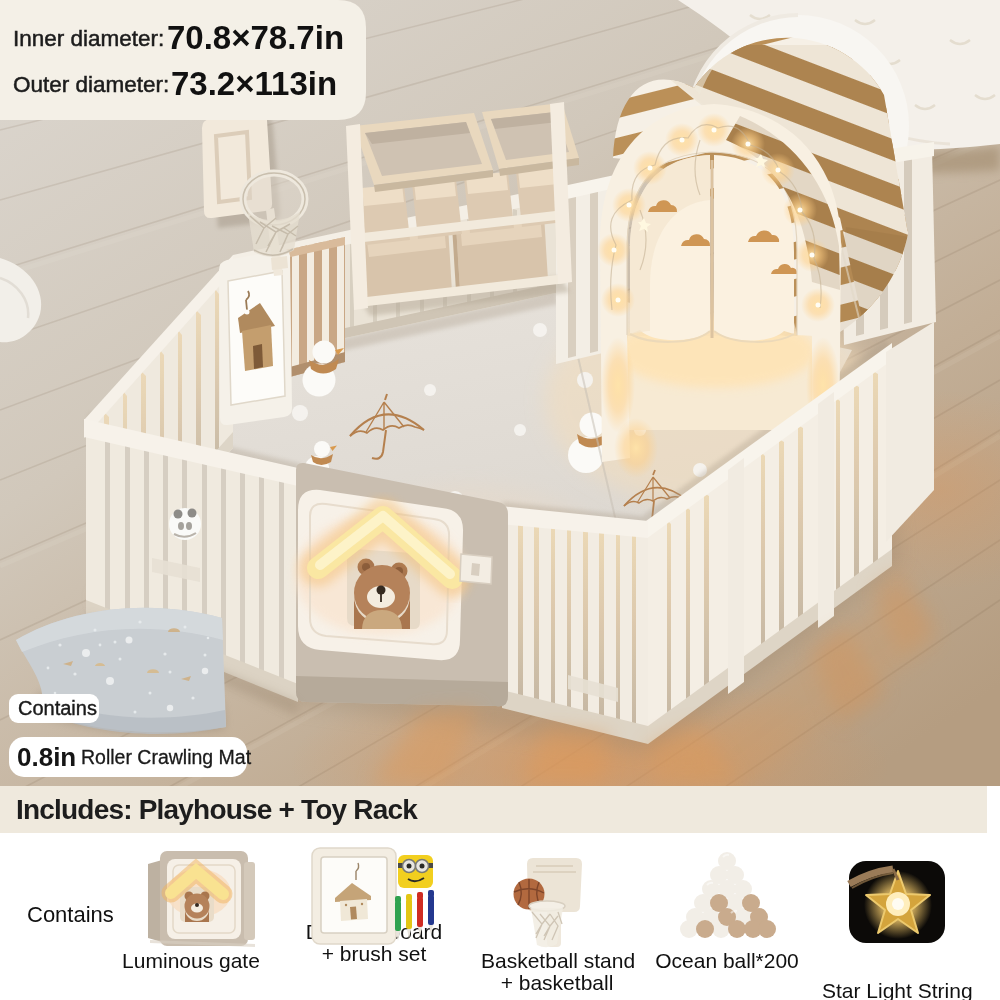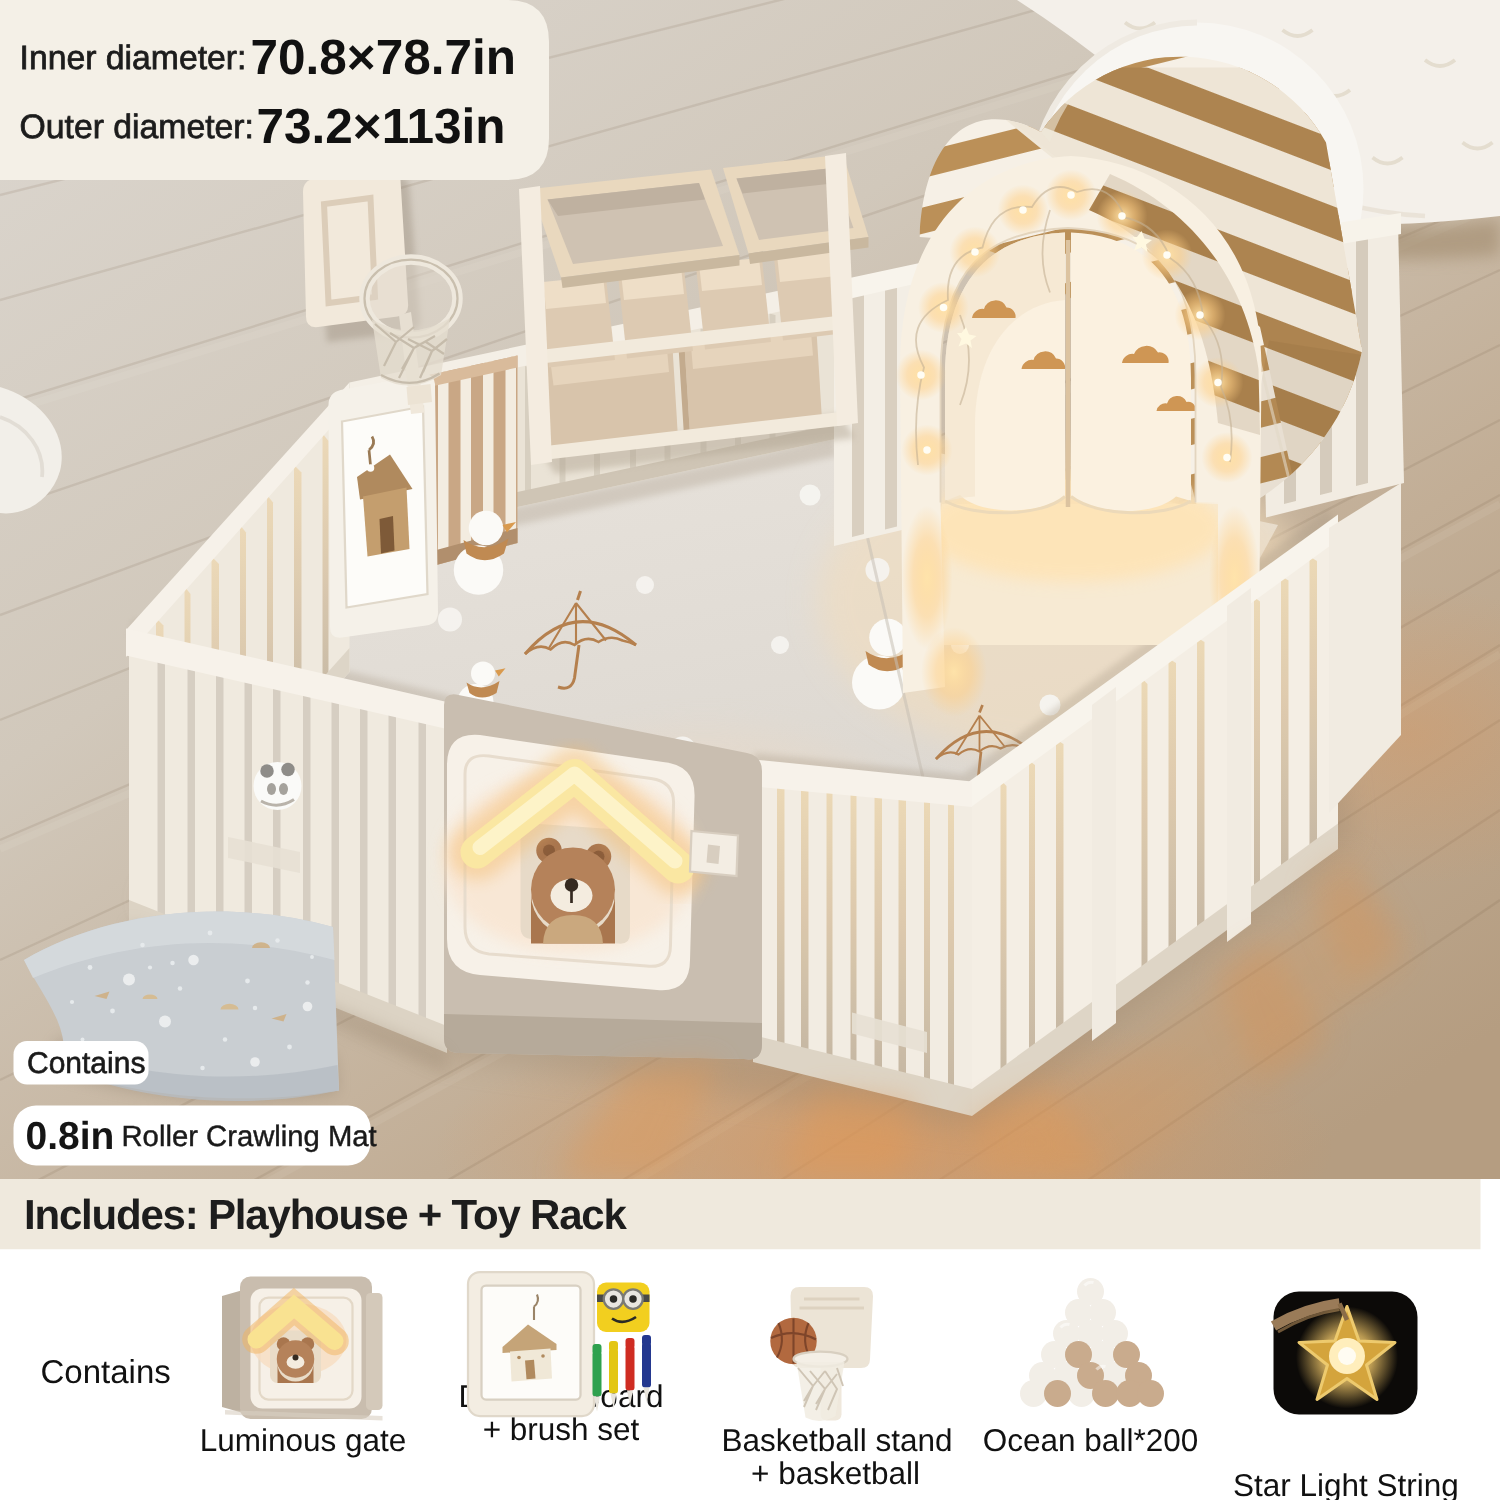--- a/index.html
+++ b/index.html
@@ -584,21 +584,21 @@
 </svg>
 </div>
 
 <div class="strip">
     <h1>Includes: Playhouse + Toy Rack</h1>
   </div>
 
 <div class="bottom"></div>
 <div class="contains2">Contains</div>
 
-<div class="cap" style="left:132px;top:950px;width:140px;">Luminous gate</div>
+<div class="cap" style="left:121px;top:950px;width:140px;">Luminous gate</div>
 
 <div class="cap" style="left:301px;top:921px;width:146px;">Drawing board<br>+ brush set</div>
 
 <div class="cap" style="left:481px;top:950px;width:152px;">Basketball stand<br>+ basketball</div>
 
 <div class="cap" style="left:654px;top:950px;width:146px;">Ocean ball*200</div>
 
 <div class="cap" style="left:822px;top:980px;width:150px;">Star Light String</div>
 
 <svg style="position:absolute;left:0;top:833px;" width="1000" height="167" viewBox="0 833 1000 167" xmlns="http://www.w3.org/2000/svg">

